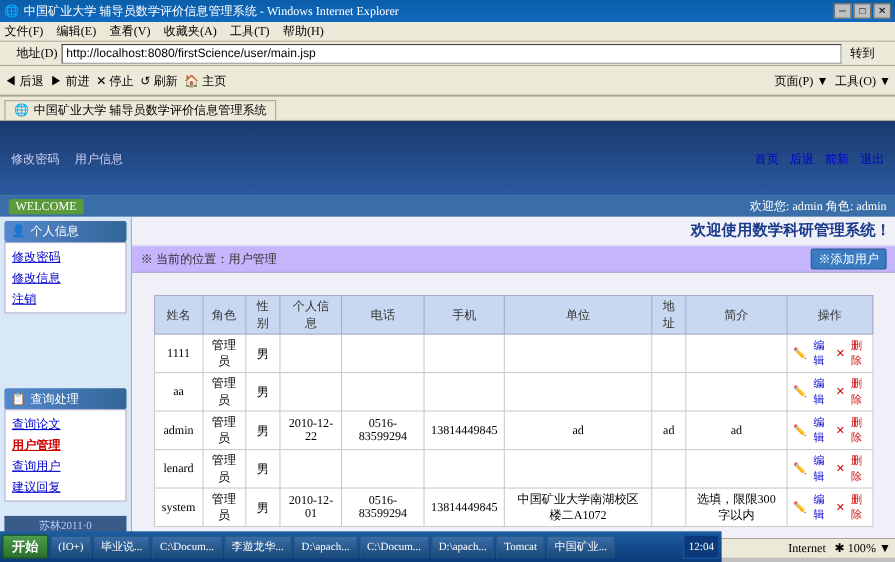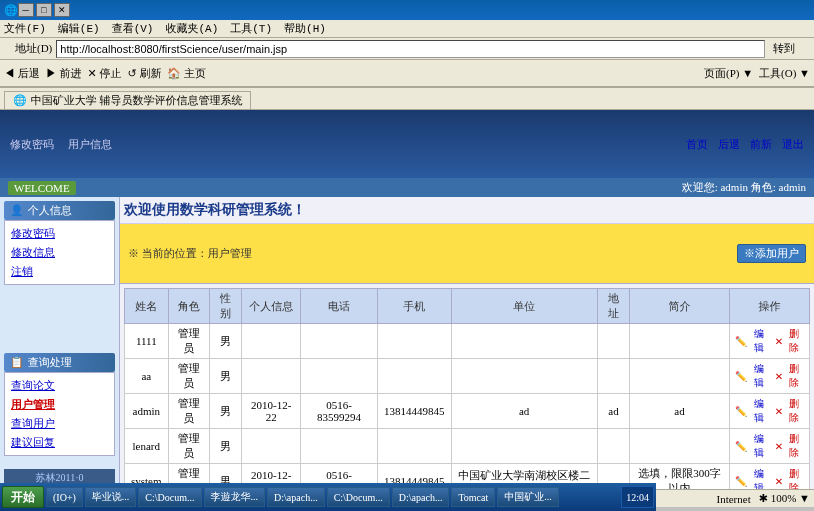--- a/index.html
+++ b/index.html
@@ -32,21 +32,21 @@
     .address-input { flex: 1; height: 18px; border: 1px inset #999; padding: 1px 3px; font-size: 11px; background: white; }
     .menu-bar {
       background: #ece9d8;
       border-bottom: 1px solid #aca899;
       padding: 1px 4px;
       display: flex;
       gap: 12px;
       height: 18px;
       align-items: center;
     }
-    .menu-item { font-size: 11px; cursor: pointer; font-family: Liberation Mono, monospace; }
+    .menu-item { font-size: 11px; cursor: pointer; }
 
     
     .tab-bar {
       background: #ece9d8;
       border-bottom: 1px solid #aca899;
       padding: 2px 4px 0;
       display: flex;
       align-items: flex-end;
       height: 22px;
     }
@@ -182,32 +182,32 @@
     
     .content-area {
       flex: 1;
       background: #f0f0f8;
       overflow: hidden;
       display: flex;
       flex-direction: column;
     }
 
     .welcome-title {
-      text-align: left;
+      text-align: right;
       font-size: 14px;
       color: #1a3a8a;
       font-weight: bold;
       padding: 4px;
       border-bottom: 1px solid #cce;
     }
 
     .breadcrumb-bar {
-      background: #fde047;
+      background: #c4b5fd;
       border-bottom: 1px solid #aac;
-      padding: 20px 8px;
+      padding: 2px 8px;
       font-size: 11px;
       display: flex;
       align-items: center;
       justify-content: space-between;
     }
     .breadcrumb-text { color: #333; }
 
     .add-user-btn {
       background: #3a7ac0;
       color: white;
@@ -307,28 +307,29 @@
       background: #3a5a88;
       color: #aaccff;
       text-align: center;
       font-size: 10px;
       padding: 2px;
       margin: 2px 4px;
     }
 
     .table-wrapper {
       overflow-x: auto;
-      padding: 4px;
+      padding: 20px;
     }
   </style>
 </head>
 <body>
 
 <div class="browser-title-bar">
   <span>🌐</span>
+  <span class="title-text">中国矿业大学 辅导员数学评价信息管理系统 - Windows Internet Explorer</span>
   <div class="win-controls">
     <div class="win-btn">─</div>
     <div class="win-btn">□</div>
     <div class="win-btn">✕</div>
   </div>
 </div>
 
 <div class="menu-bar">
   <span class="menu-item">文件(F)</span>
   <span class="menu-item">编辑(E)</span>

